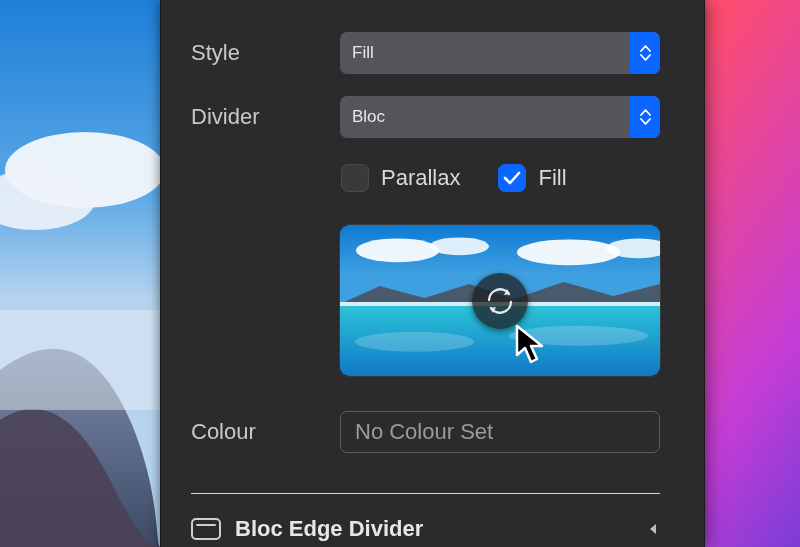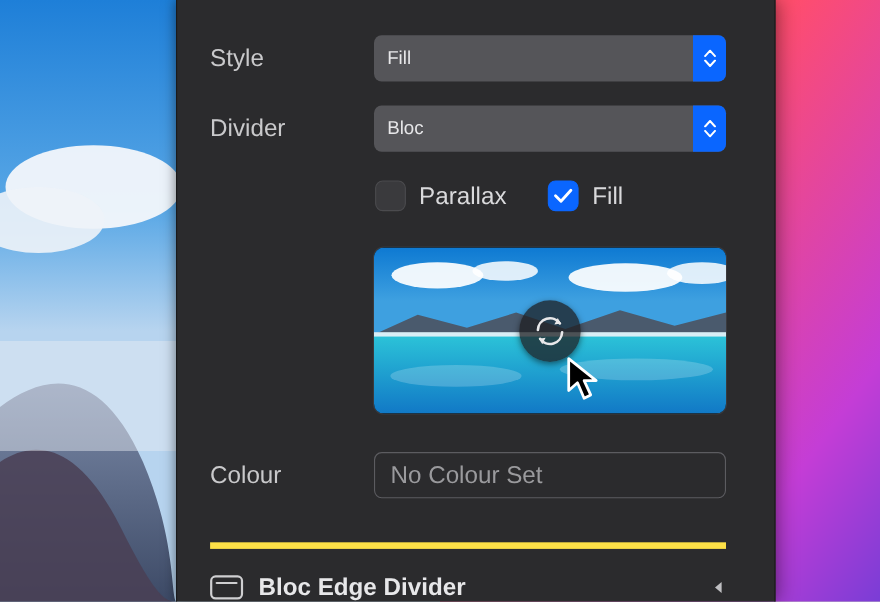--- a/index.html
+++ b/index.html
@@ -82,21 +82,21 @@
   .colour-field {
     width: 320px; height: 42px; border-radius: 7px;
     background: transparent;
     border: 1.5px solid #5c5c60;
     display:flex; align-items:center; padding: 0 14px;
     color: #9a9a9d; font-size: 22px;
   }
 
   .divider {
     margin-top: 40px;
-    border-top: 6px solid #fde047;
+    border-top: 1px solid #fde047;
     padding-top: 22px;
     display:flex; align-items:center;
     gap: 14px;
   }
   .divider .section-icon {
     width: 30px; height: 22px; border: 2px solid #cfcfd1; border-radius: 5px; position:relative;
   }
   .divider .section-icon::after{
     content:""; position:absolute; left:3px; right:3px; top:4px; height:2px; background:#cfcfd1; border-radius:1px;
   }

